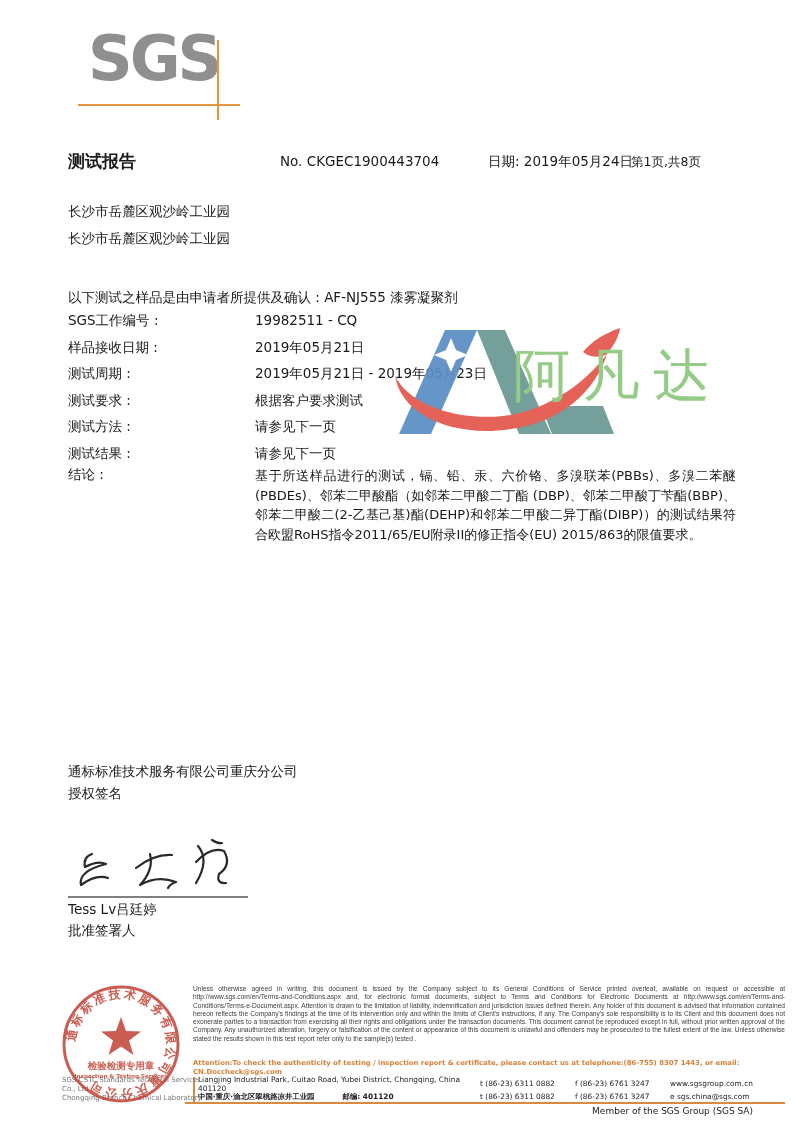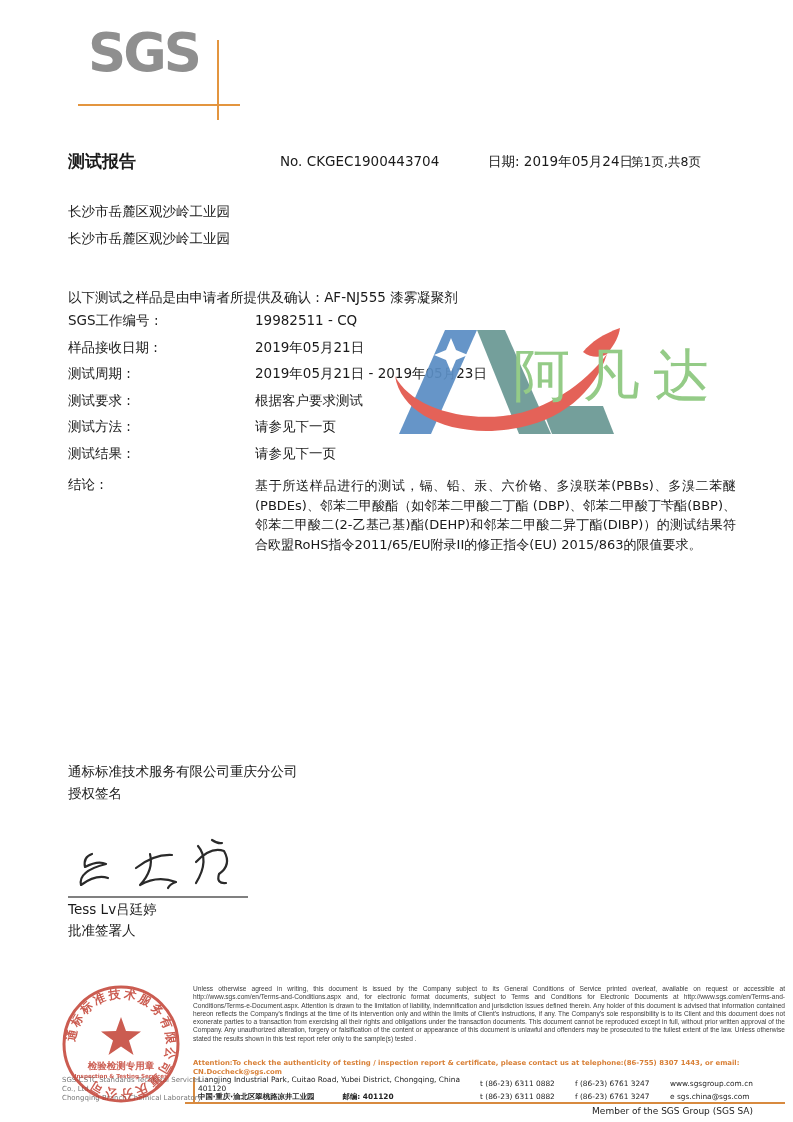--- a/index.html
+++ b/index.html
@@ -4,42 +4,42 @@
 <style>
   html,body{margin:0;padding:0;background:#e8e8e8;}
   .page{
     position:relative;width:793px;height:1122px;background:#ffffff;
     font-family:"DejaVu Sans","Liberation Sans",sans-serif;color:#1a1a1a;
     margin:0 auto;overflow:hidden;
   }
   
   .sgs-logo{position:absolute;left:60px;top:32px;width:200px;height:95px;}
   .sgs-logo .word{
-    position:absolute;left:28px;top:-10px;font-size:53px;font-weight:bold;
+    position:absolute;left:28px;top:-10px;font-size:62px;font-weight:bold;
     color:#8f8f8f;letter-spacing:-3px;font-family:"DejaVu Sans",sans-serif;
   }
   .sgs-logo .vline{position:absolute;left:157px;top:8px;width:2px;height:80px;background:#e3953f;}
   .sgs-logo .hline{position:absolute;left:18px;top:72px;width:162px;height:2px;background:#e3953f;}
   
   .title-row{position:absolute;left:0;top:150px;width:100%;height:24px;}
   .doc-title{position:absolute;left:68px;top:0;font-size:17px;font-weight:bold;}
   .report-no{position:absolute;left:280px;top:3px;font-size:13.5px;text-align:center;}
   .report-date{position:absolute;left:488px;top:3px;font-size:13.5px;}
   .report-page{position:absolute;left:631px;top:4px;font-size:12.5px;}
   
   .applicant{position:absolute;left:68px;top:198px;font-size:13.5px;line-height:27px;}
   
   .intro{position:absolute;left:68px;top:289px;font-size:13.5px;}
   .fields{position:absolute;left:68px;top:312px;width:560px;}
   .frow{display:flex;margin-bottom:8.5px;font-size:13.5px;}
   .frow .lab{width:187px;flex:0 0 187px;}
   .frow .val{flex:1;}
   .frow.gap{margin-top:3px;}
   
-  .conclusion{position:absolute;left:68px;top:476px;width:668px;display:flex;font-size:13px;}
+  .conclusion{position:absolute;left:68px;top:466px;width:668px;display:flex;font-size:13px;}
   .conclusion .lab{width:187px;flex:0 0 187px;font-size:13.5px;}
   .conclusion .txt{flex:1;line-height:19.5px;text-align:justify;}
   
   .watermark{position:absolute;left:393px;top:326px;width:330px;height:112px;opacity:.93;z-index:3;pointer-events:none;}
   .watermark svg{position:absolute;left:0;top:0;}
   .brand-cn{
     position:absolute;left:120px;top:12px;font-size:57px;font-weight:500;
     color:#8cc87e;letter-spacing:13px;white-space:nowrap;
   }
   

